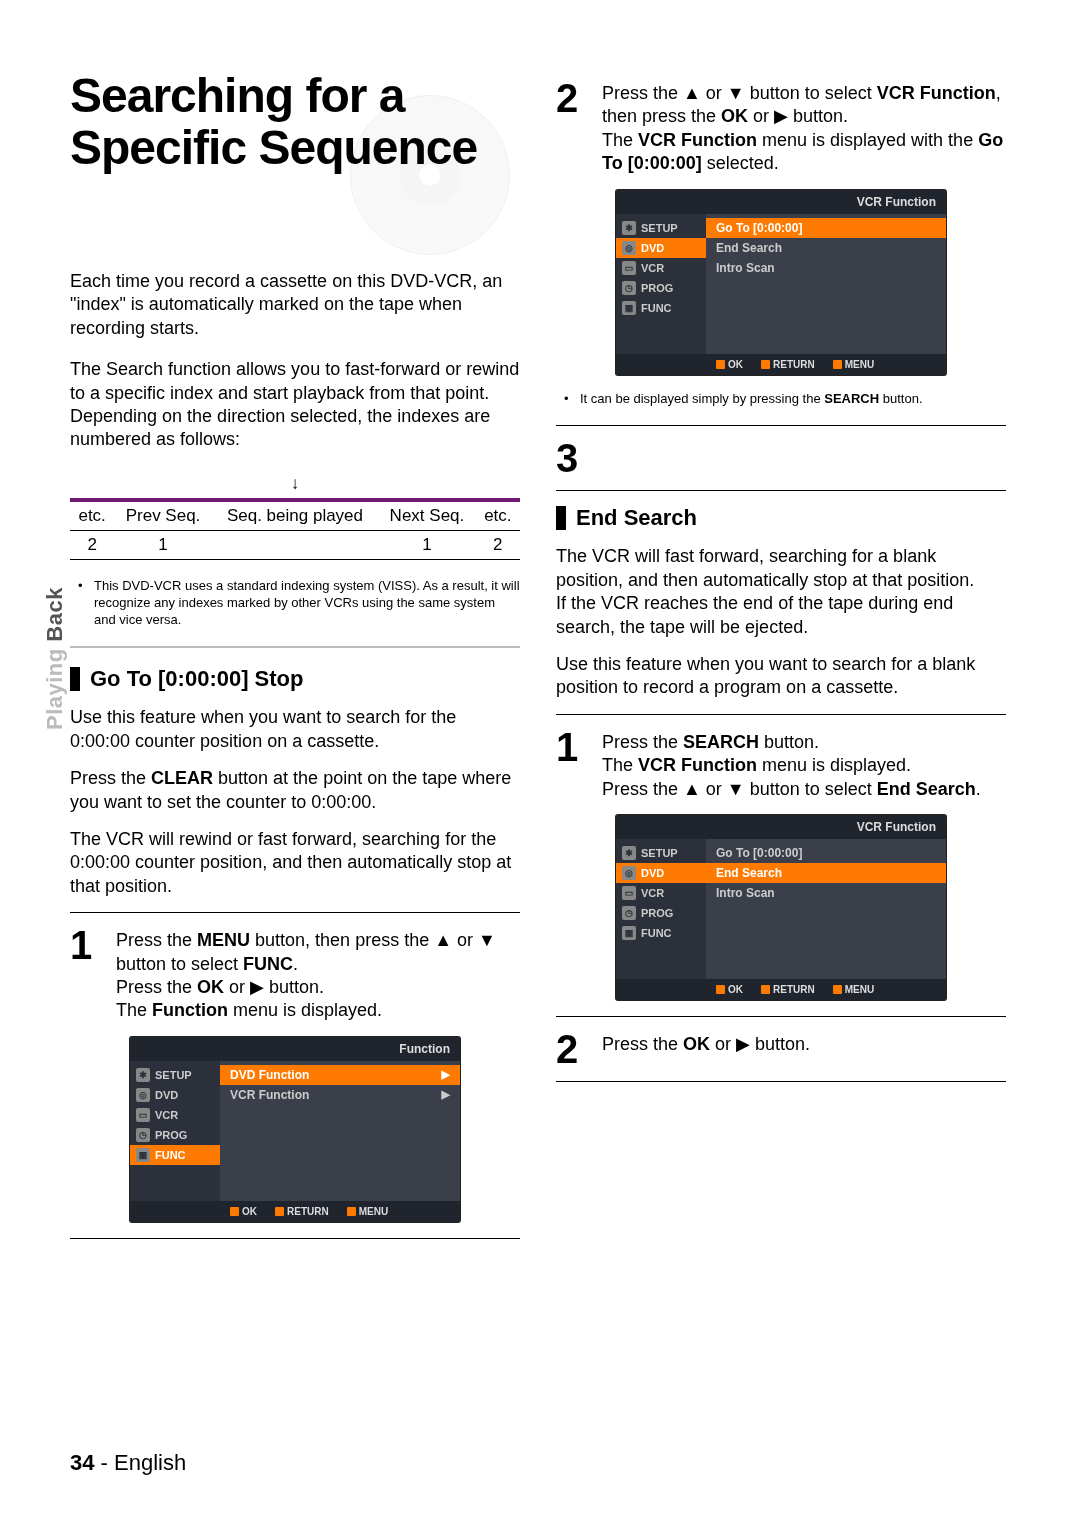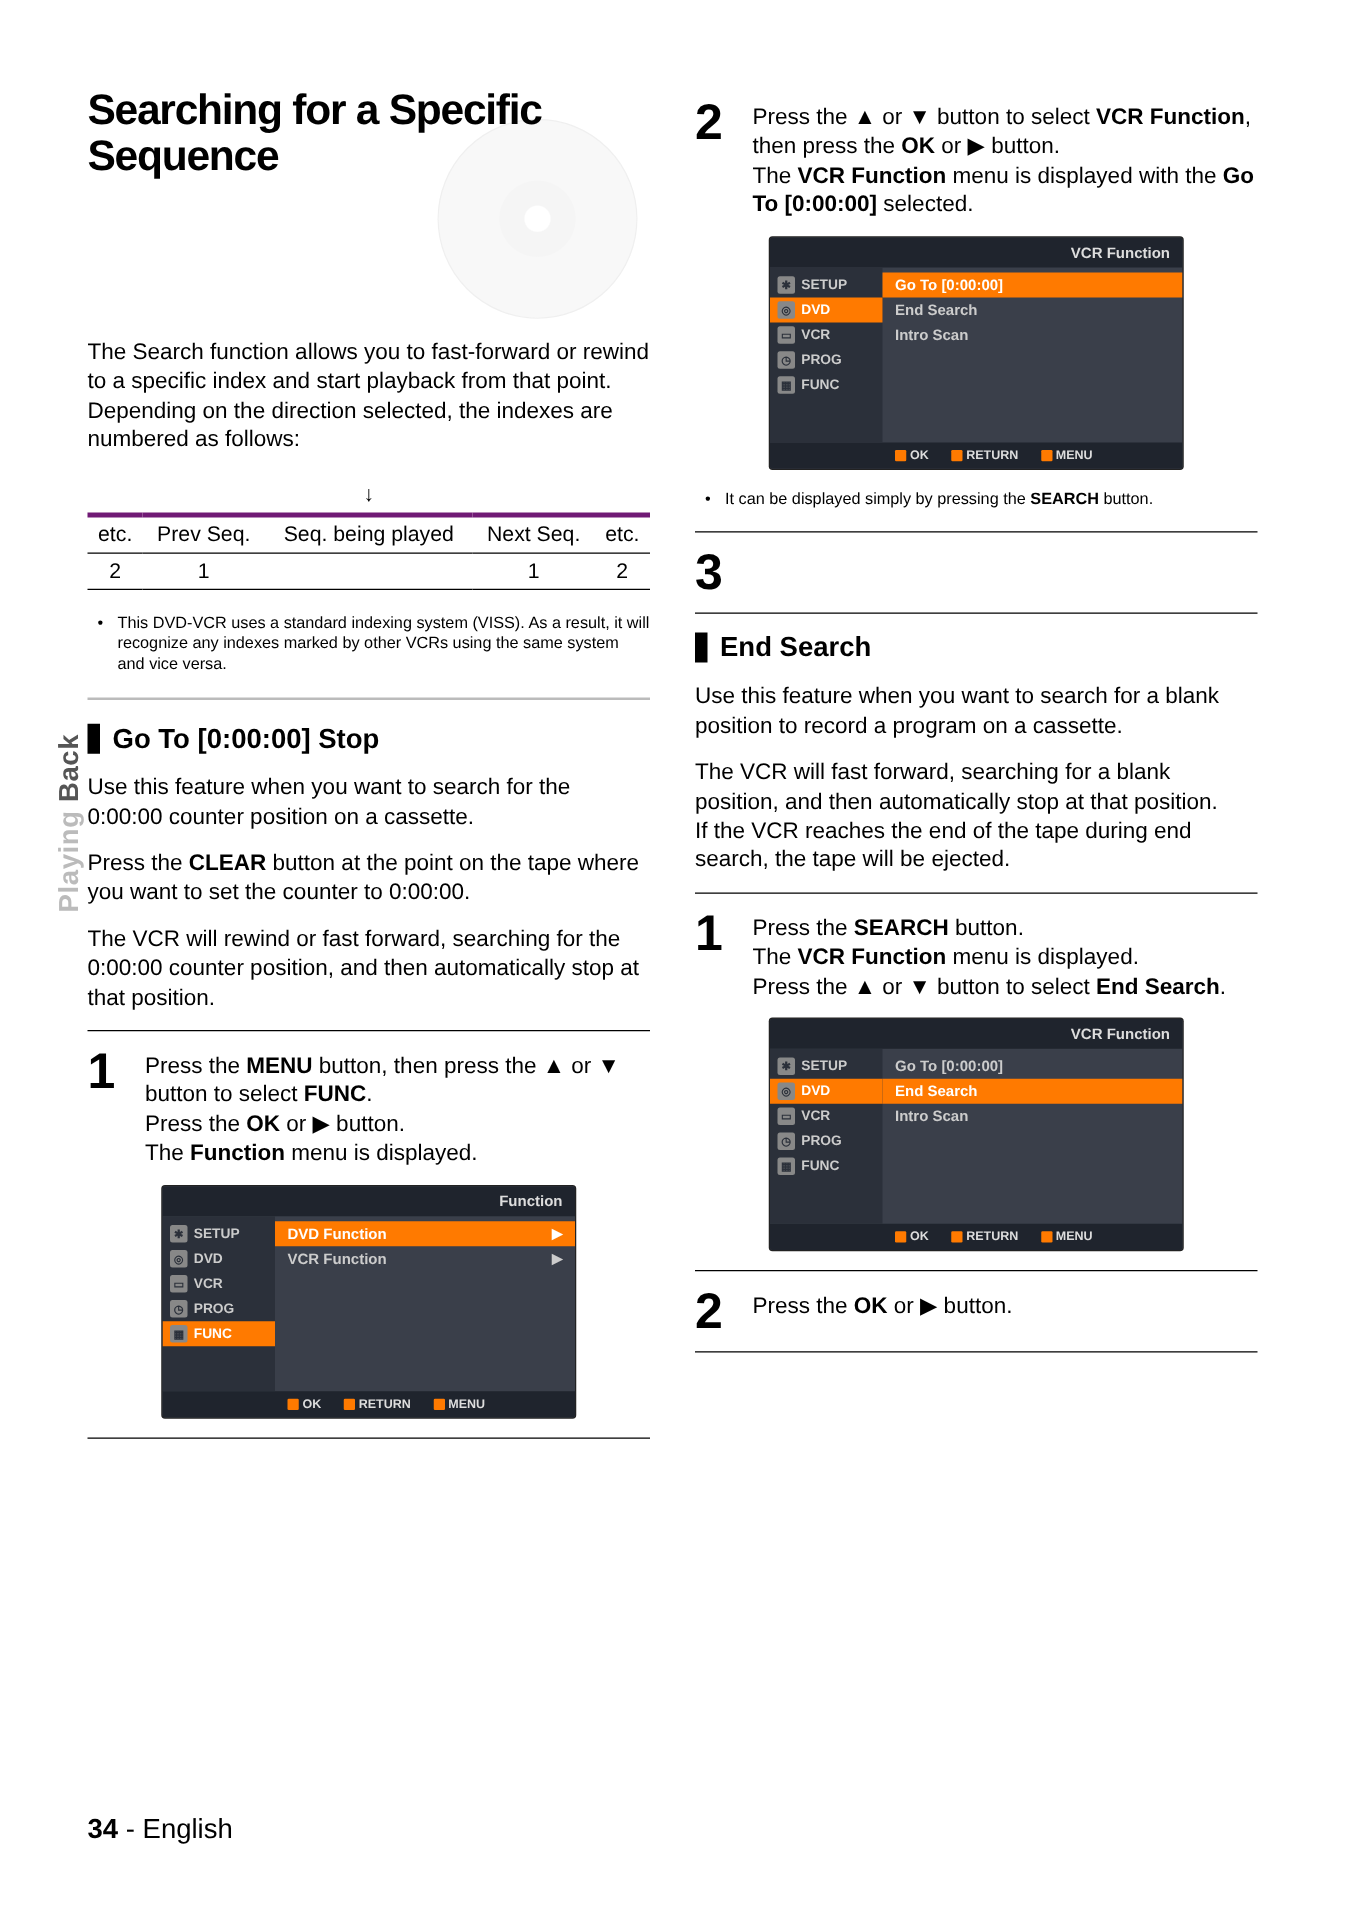--- a/index.html
+++ b/index.html
@@ -46,21 +46,21 @@
     width: 160px;
     height: 160px;
     border-radius: 50%;
     background: radial-gradient(circle at center, #fff 0 10px, #eaeaea 11px 30px, #f1f1f1 31px 80px);
     border: 1px solid #ddd;
     opacity: 0.45;
   }
   .title-text {
     font-family: "Arial Black", Arial, sans-serif;
     font-weight: 900;
-    font-size: 34px;
+    font-size: 48px;
     line-height: 1.08;
     position: relative;
     z-index: 2;
     letter-spacing: -1px;
   }
   .intro {
     font-size: 18px;
     line-height: 1.3;
     margin-bottom: 18px;
   }
@@ -218,20 +218,21 @@
   </div>
 
   <div class="cols">
 
     <div class="col">
       <div class="title-box">
         <div class="title-disc"></div>
         <div class="title-text">Searching for a Specific Sequence</div>
       </div>
 
+      <p class="intro">Each time you record a cassette on this DVD-VCR, an "index" is automatically marked on the tape when recording starts.</p>
       <p class="intro">The Search function allows you to fast-forward or rewind to a specific index and start playback from that point. Depending on the direction selected, the indexes are numbered as follows:</p>
 
       <table class="idx-table">
         <tbody>
             <tr>
               <td></td>
               <td></td>
               <td>↓</td>
               <td></td>
               <td></td>
@@ -397,23 +398,23 @@
 
       <hr class="thin">
       <div class="step">
         <div class="num">3</div>
       </div>
       <hr class="thin">
 
       <div class="subhead">
         <span>End Search</span>
       </div>
-      <p class="body">Use this feature when you want to search for a blank position to record a program on a cassette.</p>
       <p class="body" style="white-space:pre-line">The VCR will fast forward, searching for a blank position, and then automatically stop at that position.
 If the VCR reaches the end of the tape during end search, the tape will be ejected.</p>
+      <p class="body">Use this feature when you want to search for a blank position to record a program on a cassette.</p>
 
       <hr class="thin">
       <div class="step">
         <div class="num">1</div>
         <div class="txt">
           <span>Press the </span><b>SEARCH</b><span> button.</span><br>
           <span>The </span><b>VCR Function</b><span> menu is displayed.</span><br>
           <span>Press the ▲ or ▼ button to select </span><b>End Search</b><span>.</span>
         </div>
       </div>

